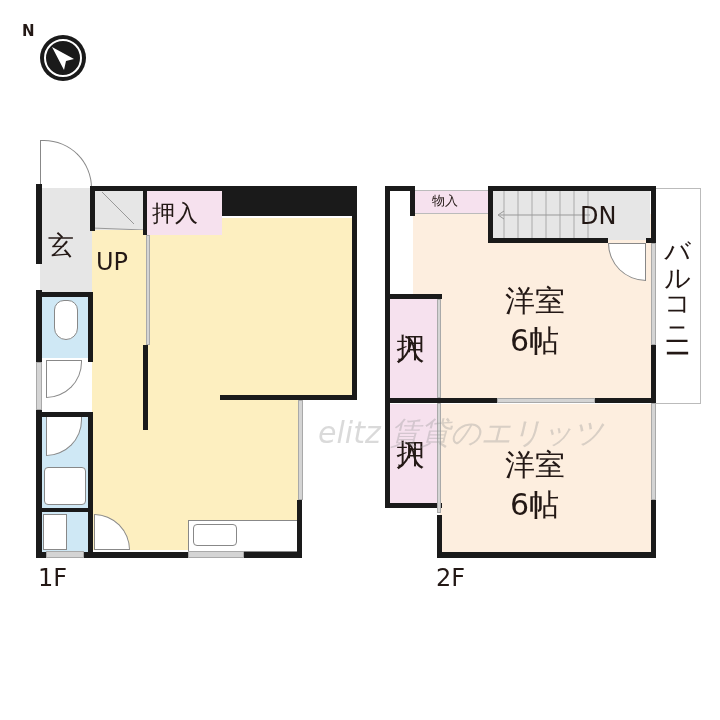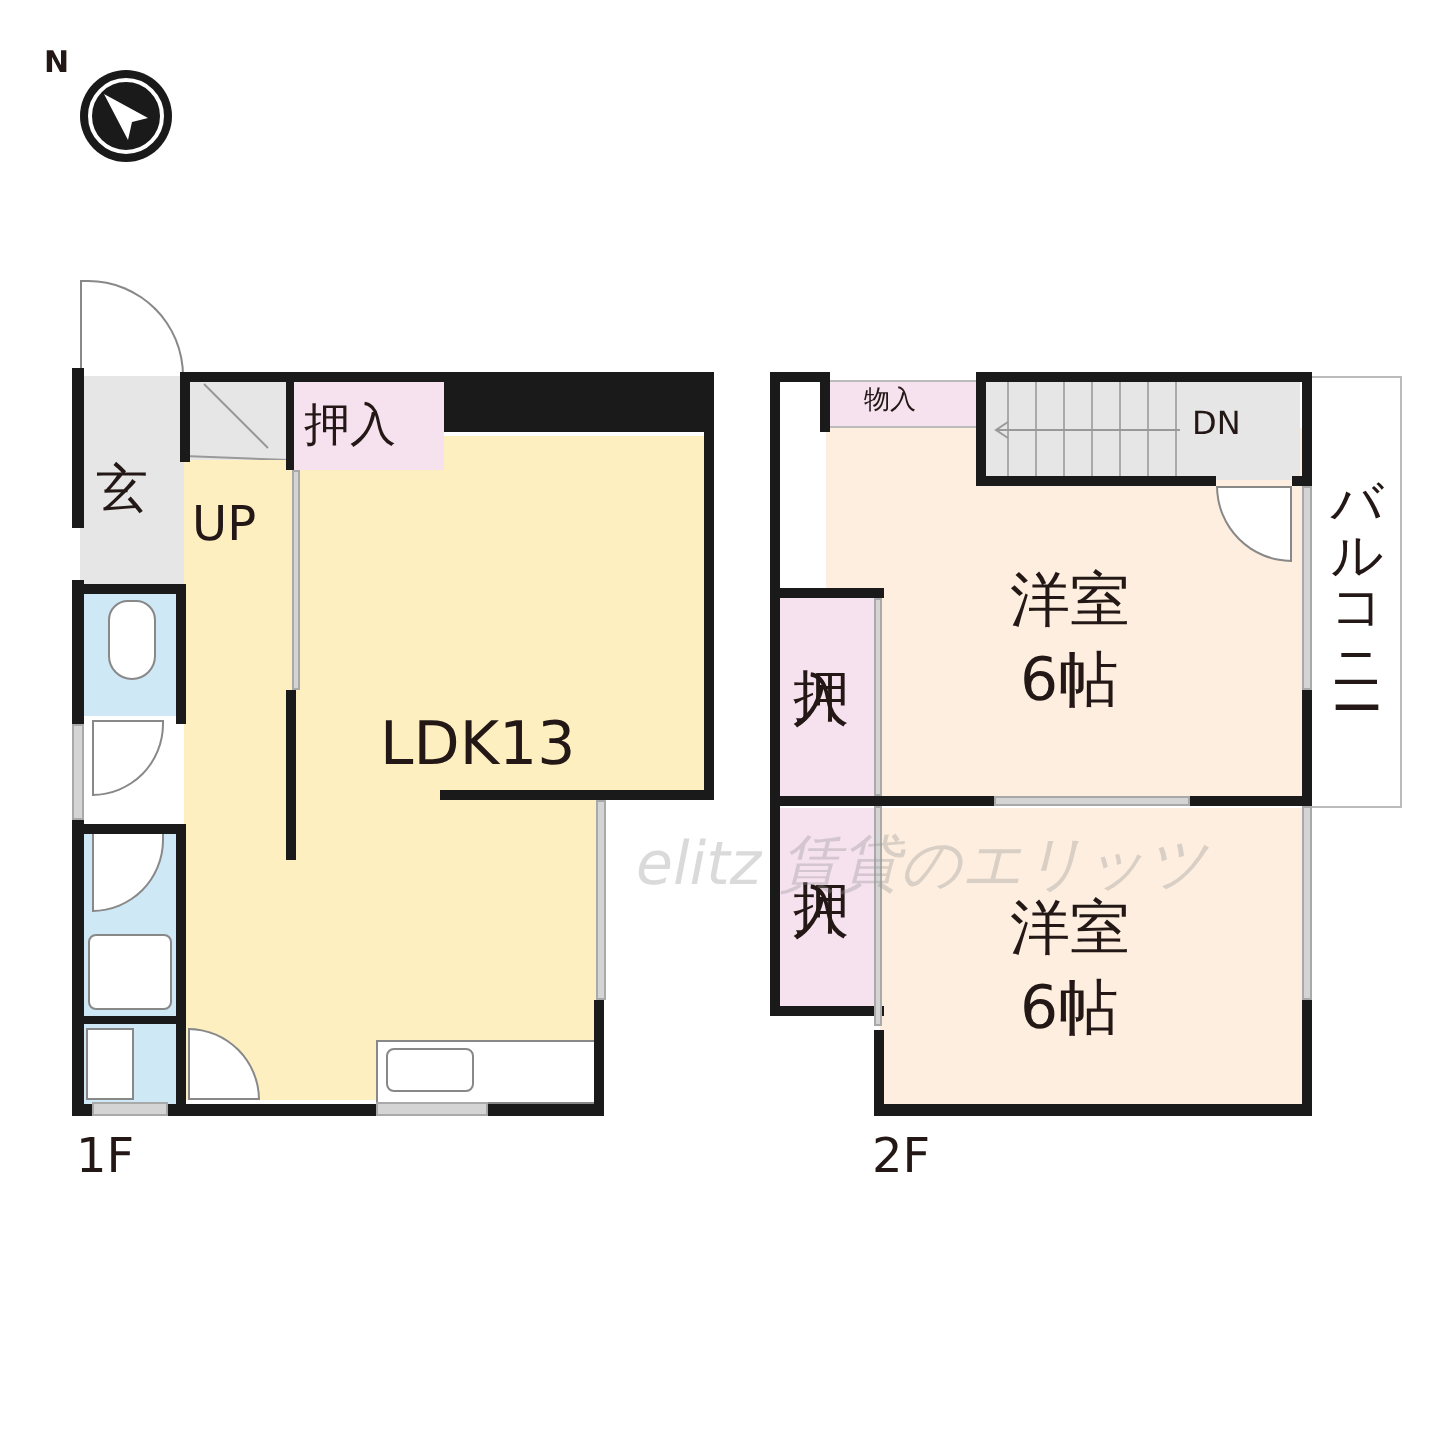--- a/index.html
+++ b/index.html
@@ -39,21 +39,20 @@
     <svg width="52" height="42">
         <line x1="10" y1="4" x2="42" y2="36" stroke="#999"></line>
         <line x1="0" y1="40" x2="52" y2="42" stroke="#999"></line>
       </svg>
   </div>
 
   <div class="abs cream" style="left:92px;top:230px;width:55px;height:320px;"></div>
   <div class="abs cream" style="left:147px;top:218px;width:208px;height:178px;"></div>
   <div class="abs cream" style="left:147px;top:396px;width:153px;height:154px;"></div>
   <div class="lbl" style="left:96px;top:250px;font-size:24px;">UP</div>
-  <div class="lbl" style="left:190px;top:358px;font-size:30px;">LDK13</div>
 
   <div class="abs pink" style="left:147px;top:190px;width:75px;height:45px;"></div>
   <div class="lbl" style="left:152px;top:202px;font-size:23px;">押入</div>
 
   <div class="abs blue" style="left:40px;top:296px;width:50px;height:62px;"></div>
   <div class="abs" style="left:54px;top:300px;width:24px;height:40px;border:1.5px solid #888;border-radius:10px 10px 12px 12px;background:#fff;"></div>
   <div class="door" style="left:46px;top:360px;width:36px;height:38px;border-radius:0 0 36px 0;"></div>
 
   <div class="abs blue" style="left:40px;top:415px;width:50px;height:95px;"></div>
   <div class="door" style="left:46px;top:416px;width:36px;height:40px;border-radius:0 0 36px 0;"></div>
@@ -108,21 +107,21 @@
           <line x1="42" y1="0" x2="42" y2="50"></line>
         <line x1="56" y1="0" x2="56" y2="50"></line>
           <line x1="70" y1="0" x2="70" y2="50"></line>
           <line x1="84" y1="0" x2="84" y2="50"></line>
         <line x1="98" y1="0" x2="98" y2="50"></line>
       </g>
       <line x1="8" y1="25" x2="100" y2="25" stroke="#999"></line>
       <polyline points="14,21 8,25 14,29" fill="none" stroke="#999"></polyline>
     </svg>
   </div>
-  <div class="lbl" style="left:596px;top:204px;font-size:16px;">DN</div>
+  <div class="lbl" style="left:580px;top:204px;font-size:24px;">DN</div>
 
   <div class="abs peach" style="left:440px;top:244px;width:212px;height:155px;"></div>
   <div class="door" style="left:608px;top:243px;width:38px;height:38px;border-radius:0 0 0 38px;"></div>
   <div class="lbl" style="left:505px;top:286px;font-size:30px;">洋室</div>
   <div class="lbl" style="left:510px;top:326px;font-size:30px;">6帖</div>
 
   <div class="abs peach" style="left:440px;top:404px;width:212px;height:150px;"></div>
   <div class="lbl" style="left:505px;top:450px;font-size:30px;">洋室</div>
   <div class="lbl" style="left:510px;top:490px;font-size:30px;">6帖</div>
 

